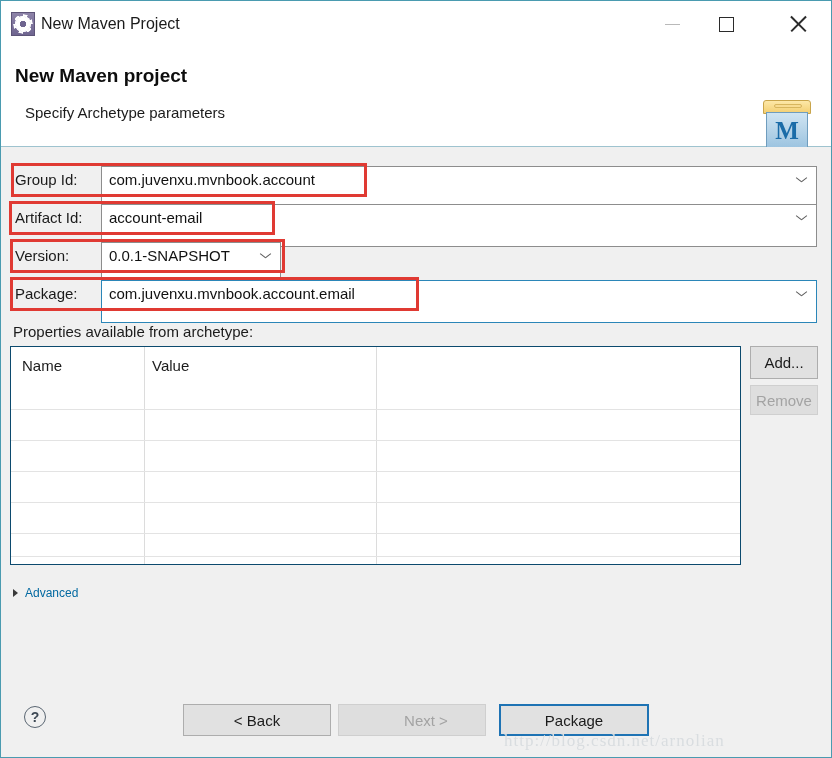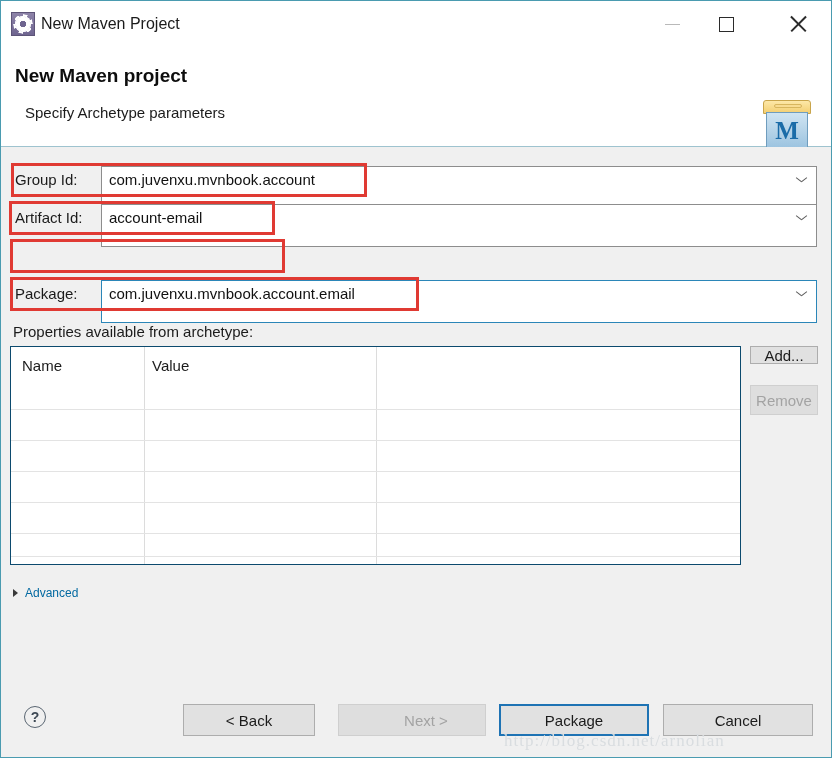--- a/index.html
+++ b/index.html
@@ -197,21 +197,21 @@
     background:#e1e1e1;
     border:1px solid #adadad;
     box-sizing:border-box;
     display:flex;align-items:center;justify-content:center;
     font-size:15px;color:#1b1b1b;
   }
   .btn.disabled{color:#a3a3a3;background:#dedede;border-color:#cfcfcf;}
   .btn.default{
     border:2px solid #1e73b4;background:#e1e1e1;
   }
-  #btn-back{left:182px;width:132px;}
+  #btn-back{left:182px;width:148px;}
   #btn-next{left:337px;width:148px;padding-left:28px;}
   #btn-finish{left:498px;width:150px;}
   #btn-cancel{left:662px;width:150px;}
 
   .watermark{
     position:absolute;left:503px;top:730px;
     font-family:"Liberation Serif", serif;
     font-size:17px;color:#d9dde0;
     letter-spacing:1px;white-space:nowrap;
   }
@@ -258,20 +258,27 @@
     </div>
 
     <div class="form-row" style="top:57px;">
       <div class="f-label" style="left:14px;">Artifact Id:</div>
       <div class="combo" style="left:100px;width:716px;">
         <div class="val">account-email</div>
         <div class="chev" style="right:9px;"></div>
       </div>
     </div>
 
+    <div class="form-row" style="top:95px;">
+      <div class="f-label" style="left:14px;">Version:</div>
+      <div class="combo" style="left:100px;width:180px;">
+        <div class="val">0.0.1-SNAPSHOT</div>
+        <div class="chev" style="right:9px;"></div>
+      </div>
+    </div>
 
     <div class="form-row" style="top:133px;">
       <div class="f-label" style="left:14px;">Package:</div>
       <div class="combo focused" style="left:100px;width:716px;">
         <div class="val">com.juvenxu.mvnbook.account.email</div>
         <div class="chev" style="right:9px;"></div>
       </div>
     </div>
 
     <div class="redbox" style="left:10px;top:16px;width:356px;height:34px;"></div>
@@ -289,30 +296,29 @@
       <div class="vline" style="left:365px;"></div>
 
       <div class="hline" style="top:62px;"></div>
       <div class="hline" style="top:93px;"></div>
       <div class="hline" style="top:124px;"></div>
       <div class="hline" style="top:155px;"></div>
       <div class="hline" style="top:186px;"></div>
       <div class="hline" style="top:209px;"></div>
     </div>
 
-    <div class="btn" style="left:749px;top:199px;width:68px;height:18px;">Add...</div>
+    <div class="btn" style="left:749px;top:199px;width:68px;height:33px;">Add...</div>
     <div class="btn disabled" style="left:749px;top:238px;width:68px;height:30px;">Remove</div>
 
     <div class="advanced">
       <span class="tri"></span>
       <span class="lbl">Advanced</span>
     </div>
   </div>
 
   <div class="help">?</div>
 
   <div class="btn" id="btn-back">&lt; Back</div>
   <div class="btn disabled" id="btn-next">Next &gt;</div>
   <div class="btn default" id="btn-finish">Package</div>
-  <div class="btn" id="btn-cancel">Cancel</div>
 
   <div class="watermark">http://blog.csdn.net/arnolian</div>
 </div>
 
 </body></html>

